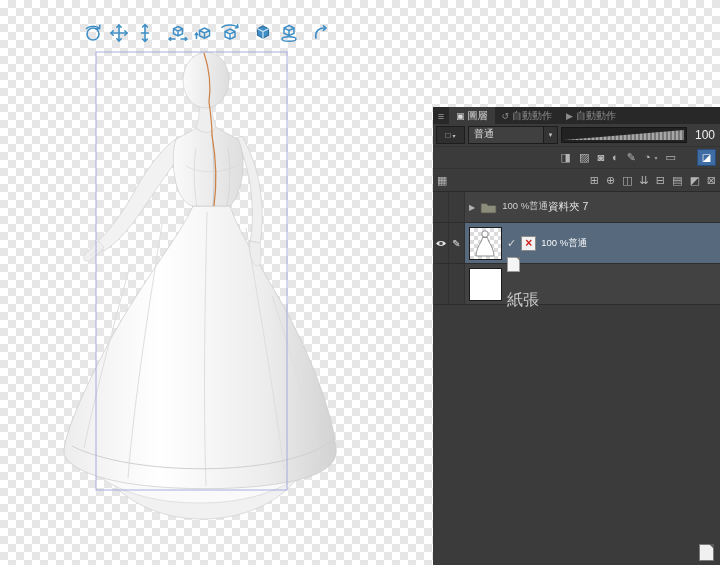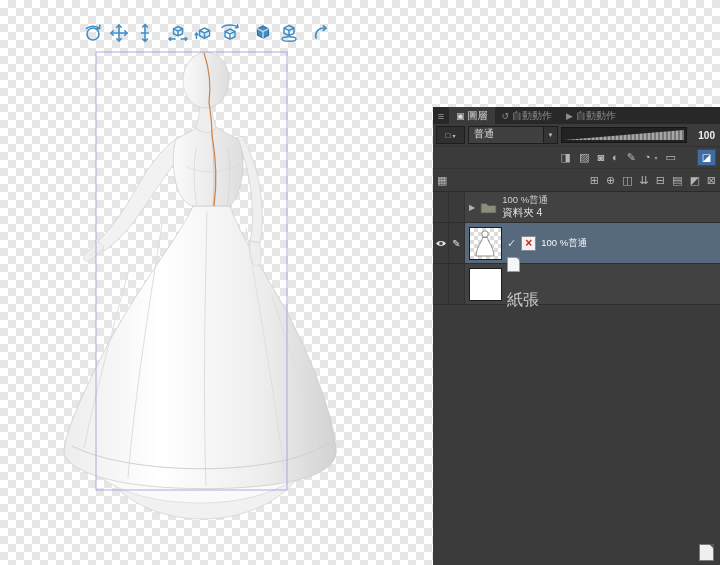--- a/index.html
+++ b/index.html
@@ -38,21 +38,21 @@
   .bselect{width:88px;height:16px;background:#404040;border:1px solid #1d1d1d;
            display:flex;align-items:flex-start;font-size:10px;color:#dcdcdc;cursor:pointer;}
   .bselect .lbl{flex:1;padding-left:5px;}
   .bselect .arr{width:13px;height:100%;border-left:1px solid #1d1d1d;background:#343434;
                 display:flex;align-items:center;justify-content:center;font-size:6px;color:#c0c0c0;}
   .slider{flex:1;height:14px;background:#222;border:1px solid #161616;position:relative;
           overflow:hidden;cursor:pointer;}
   .wedge{position:absolute;left:2px;right:2px;top:2px;bottom:2px;
          clip-path:polygon(0 100%,100% 0,100% 100%);
          background:repeating-linear-gradient(90deg,#a6a6a6 0 2px,#757575 2px 4px);}
-  .opval{width:25px;text-align:right;font-size:10px;color:#efefef;padding-right:2px;font-weight:bold;}
+  .opval{width:25px;text-align:right;font-size:12px;color:#efefef;padding-right:2px;}
 
   .lockrow{height:21px;display:flex;align-items:center;padding:0 4px;
            font-size:11px;color:#b5b5b5;border-top:1px solid #333;}
   .lkgrp{margin-left:auto;display:flex;gap:8px;align-items:center;}
   .lic{cursor:pointer;line-height:1;}
   .sarr{font-size:6px;color:#9a9a9a;margin-left:-4px;}
   .lic.blue{margin-left:13px;background:#3e6ca3;color:#fff;width:17px;height:15px;
             display:flex;align-items:center;justify-content:center;border:1px solid #274e7e;font-size:10px;}
 
   .toolrow{height:22px;display:flex;align-items:center;padding:0 4px;font-size:11px;
@@ -62,21 +62,21 @@
   .layerlist{background:#383838;}
   .lrow{display:flex;align-items:stretch;border-bottom:1px solid #2d2d2d;background:#424242;cursor:pointer;}
   .lrow .tg{width:15px;border-right:1px solid #313131;background:#3a3a3a;
             display:flex;align-items:center;justify-content:center;flex:none;}
   .lrow .content{flex:1;display:flex;align-items:center;gap:5px;padding:2px 4px;min-width:0;}
   .lrow.h30{height:30px;}
   .lrow.h40{height:40px;}
   .lrow.selected{background:#57697c;}
   .lrow.selected .content{color:#fff;}
   .exp{color:#b3b3b3;font-size:8px;}
-  .texts{display:flex;flex-direction:column;justify-content:center;line-height:1.3;min-width:0;}
+  .texts{display:flex;justify-content:center;line-height:1.3;min-width:0;}
   .texts .t1{font-size:9.5px;color:#cfcfcf;white-space:nowrap;}
   .texts .t2{font-size:10.5px;color:#e3e3e3;white-space:nowrap;overflow:hidden;text-overflow:ellipsis;}
   .selected .texts .t1,.selected .texts .t2{color:#f5f7fa;}
   .thumb{width:33px;height:33px;border:1px solid #1c1c1c;background:#fff;flex:none;box-sizing:border-box;}
   .mini-checker{position:relative;background-color:#fff;
     background-image:
       linear-gradient(45deg,#dcdcdc 25%,transparent 25%,transparent 75%,#dcdcdc 75%),
       linear-gradient(45deg,#dcdcdc 25%,transparent 25%,transparent 75%,#dcdcdc 75%);
     background-position:0 0,4px 4px;background-size:8px 8px;}
   .chk{color:#d4d8dc;font-size:11px;}
@@ -273,21 +273,21 @@
     <div class="lrow h30">
       <div class="tg"></div>
       <div class="tg"></div>
       <div class="content">
         <span class="exp">▶</span>
         <svg width="17" height="13" viewBox="0 0 17 13">
           <path d="M1 2.5 H6.5 L8 4.5 H16 V12 H1 Z" fill="#8d8d7b" stroke="#54544a" stroke-width="0.8"></path>
         </svg>
         <div class="texts">
           <span class="t1">100 %普通</span>
-          <span class="t2">資料夾 4</span>
+          <span class="t2">資料夾 7</span>
         </div>
       </div>
     </div>
 
     <div class="lrow h40 selected">
       <div class="tg">
         <svg width="12" height="9" viewBox="0 0 12 9">
           <path d="M1 4.5 C3.5 1.2 8.5 1.2 11 4.5 C8.5 7.8 3.5 7.8 1 4.5 Z" fill="#e8e8e8"></path>
           <circle cx="6" cy="4.5" r="1.8" fill="#4a4a4a"></circle>
         </svg>

